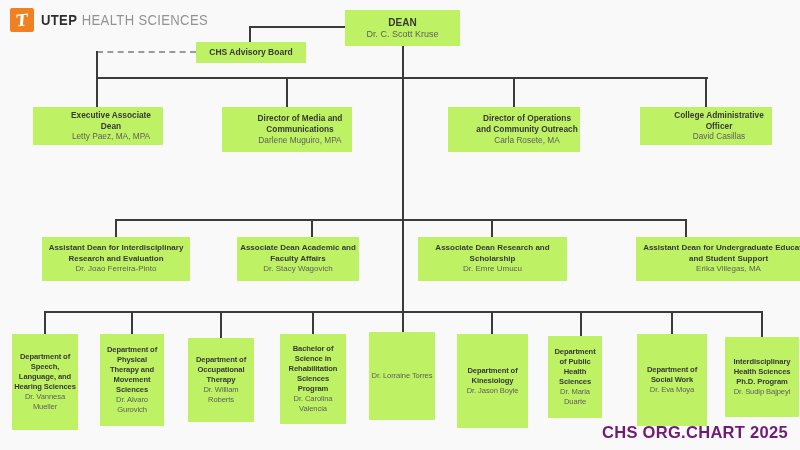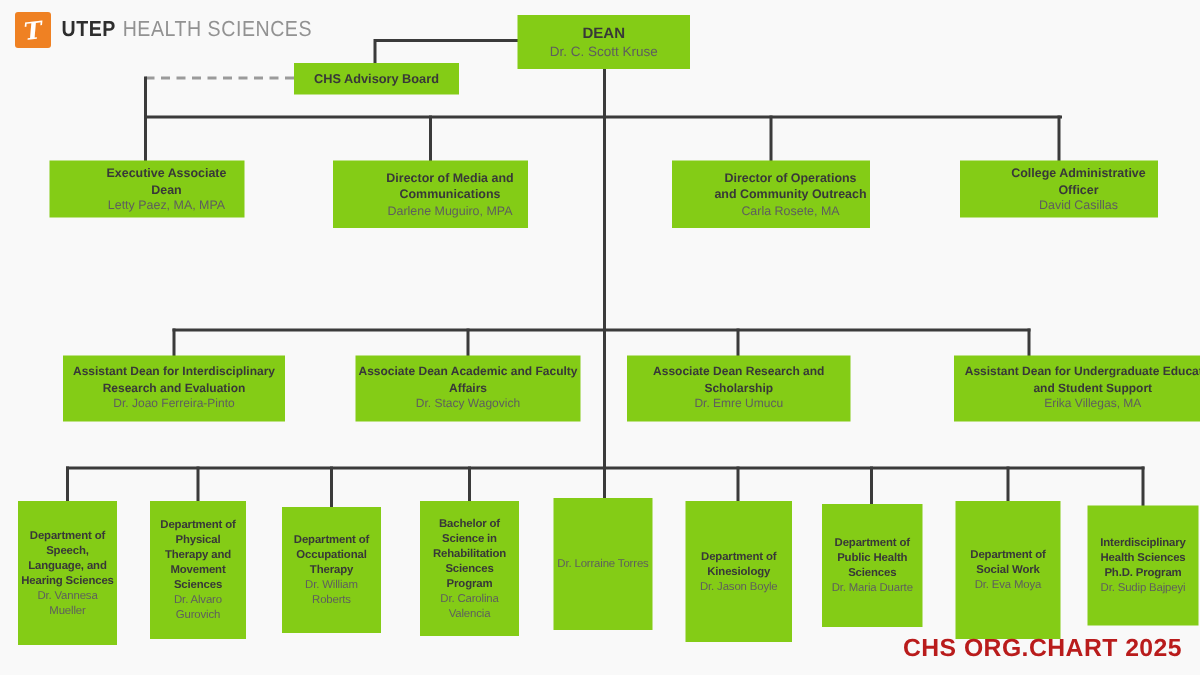--- a/index.html
+++ b/index.html
@@ -17,35 +17,35 @@
   #logo span{display:block;transform:rotate(-6deg);}
   #brandtext{display:flex;gap:5px;transform:scaleX(.9);transform-origin:left center;
     font-size:14.5px;letter-spacing:.4px;white-space:nowrap;}
   .brand-bold{font-weight:800;color:#2e2e2e;}
   .brand-light{font-weight:400;color:#929292;}
   
   .ln{position:absolute;background:#3b3b3b;}
   .dash{position:absolute;height:0;border-top:2px dashed #9b9b9b;background:none;}
   
   .box{
-    position:absolute;background:#84cc16;color:#383838;
+    position:absolute;background:#bef264;color:#383838;
     display:flex;flex-direction:column;align-items:center;justify-content:center;
     text-align:center;padding:2px;box-sizing:border-box;line-height:1.3;
   }
   .box .t{font-weight:bold;color:#383838;}
   .box .n{font-weight:400;color:#5e5e5e;}
   .r1 .t{font-size:10px;} .r1 .n{font-size:9px;}
   .adv .t{font-size:8.5px;}
   .r2 .t,.r2 .n{font-size:8.3px;padding-left:26px;}
   .r3 .t,.r3 .n{font-size:8px;}
   .r4 .t,.r4 .n{font-size:7.6px;letter-spacing:-.1px;}
   
   #footer{
     position:absolute;right:12px;bottom:8px;
-    font-size:16.5px;font-weight:800;color:#b91c1c;letter-spacing:.3px;
+    font-size:16.5px;font-weight:800;color:#701a75;letter-spacing:.3px;
   }
 </style>
 </head>
 <body>
 
 <div id="stage">
 
   <div id="brand">
     <div id="logo">
         <span>T</span>
@@ -107,21 +107,21 @@
   </div>
   <div class="box r2" style="left:640px;top:107px;width:132px;height:38px">
     <div class="t">College Administrative Officer</div>
     <div class="n">David Casillas</div>
   </div>
 
   <div class="box r3" style="left:42px;top:237px;width:148px;height:44px">
     <div class="t">Assistant Dean for Interdisciplinary Research and Evaluation</div>
     <div class="n">Dr. Joao Ferreira-Pinto</div>
   </div>
-  <div class="box r3" style="left:237px;top:237px;width:150px;height:44px">
+  <div class="box r3" style="left:237px;top:237px;width:122px;height:44px">
     <div class="t">Associate Dean Academic and Faculty Affairs</div>
     <div class="n">Dr. Stacy Wagovich</div>
   </div>
   <div class="box r3" style="left:418px;top:237px;width:149px;height:44px">
     <div class="t">Associate Dean Research and Scholarship</div>
     <div class="n">Dr. Emre Umucu</div>
   </div>
   <div class="box r3" style="left:636px;top:237px;width:185px;height:44px">
     <div class="t">Assistant Dean for Undergraduate Education and Student Support</div>
     <div class="n">Erika Villegas, MA</div>
@@ -143,21 +143,21 @@
     <div class="t">Department of Occupational Therapy</div>
     <div class="n">Dr. William Roberts</div>
   </div>
   <div class="box r4" style="left:369px;top:332px;width:66px;height:88px">
     <div class="n">Dr. Lorraine Torres</div>
   </div>
   <div class="box r4" style="left:457px;top:334px;width:71px;height:94px">
     <div class="t">Department of Kinesiology</div>
     <div class="n">Dr. Jason Boyle</div>
   </div>
-  <div class="box r4" style="left:548px;top:336px;width:67px;height:82px">
+  <div class="box r4" style="left:548px;top:336px;width:54px;height:82px">
     <div class="t">Department of Public Health Sciences</div>
     <div class="n">Dr. Maria Duarte</div>
   </div>
   <div class="box r4" style="left:637px;top:334px;width:70px;height:92px">
     <div class="t">Department of Social Work</div>
     <div class="n">Dr. Eva Moya</div>
   </div>
   <div class="box r4" style="left:725px;top:337px;width:74px;height:80px">
     <div class="t">Interdisciplinary Health Sciences Ph.D. Program</div>
     <div class="n">Dr. Sudip Bajpeyi</div>

